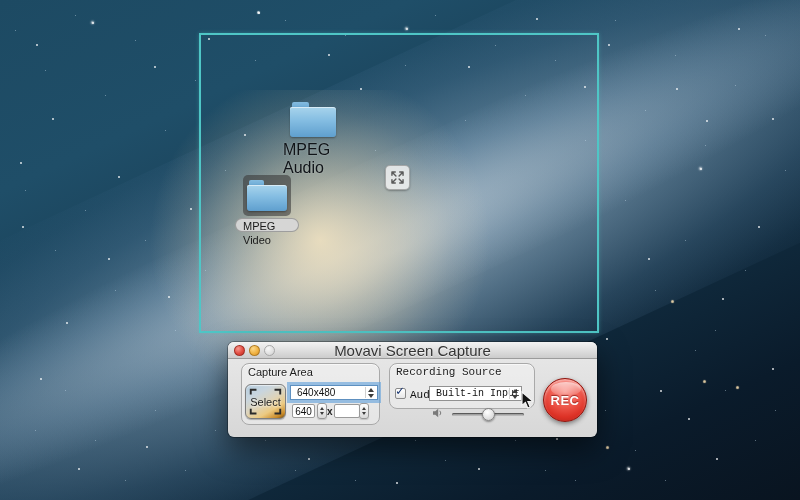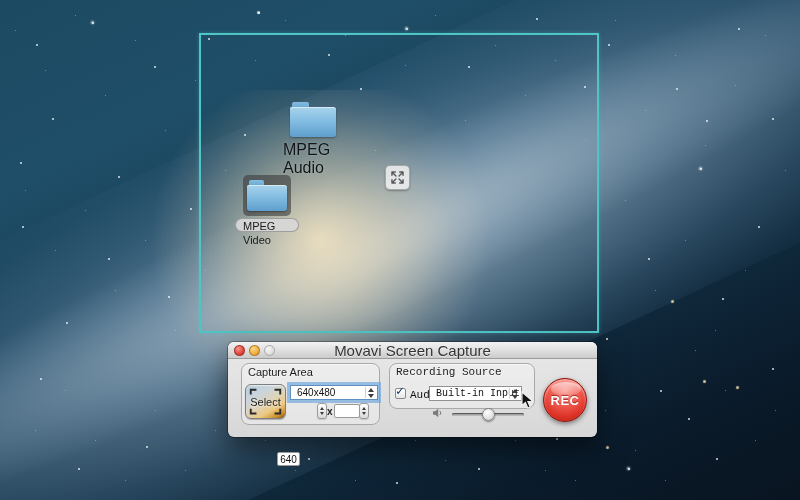--- a/index.html
+++ b/index.html
@@ -210,21 +210,21 @@
       </div>
 
       <div class="combo combo-preset">
         <span>640x480</span>
         <span class="stepper-col">
           <span class="tri-up"></span>
             <span class="tri-down"></span>
         </span>
       </div>
 
-      <input class="numfield" style="left: 35px; top: 40px; margin-top: 48px;" value="640">
+      <input class="numfield" style="left: 50px; top: 40px;" value="640">
       <div class="stepper" style="left:75px; top:39px;">
         <span class="tri-up"></span>
           <span class="tri-down"></span>
       </div>
 
       <div class="x-sep">x</div>
 
       <input class="numfield" style="left: 92px; top: 40px; padding-left: 24px;" value="480">
       <div class="stepper" style="left:117px; top:39px;">
         <span class="tri-up"></span>

